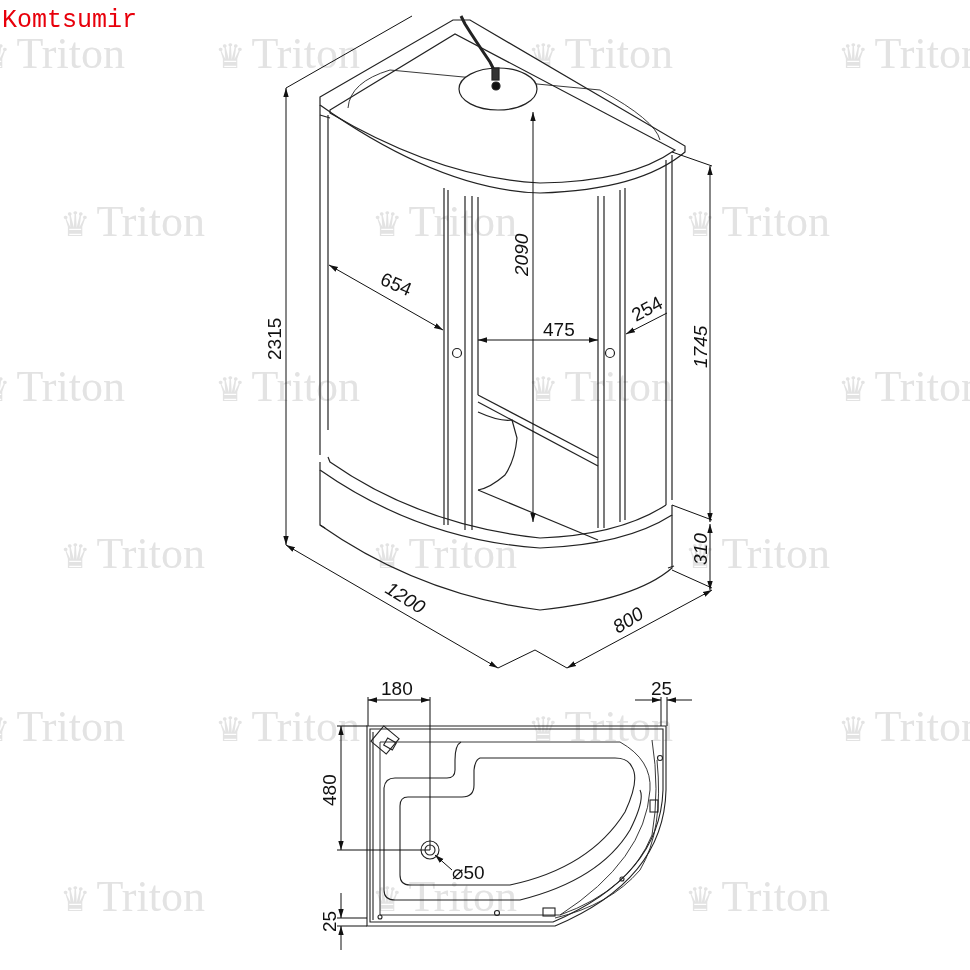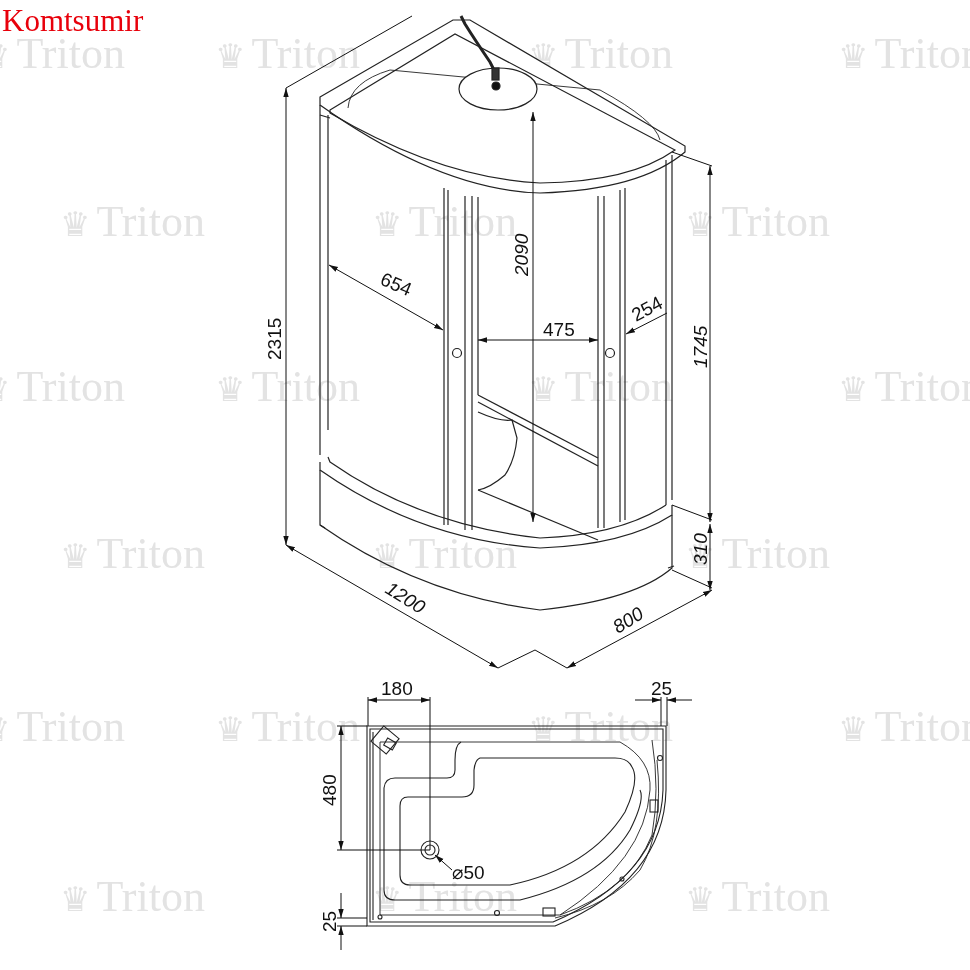--- a/index.html
+++ b/index.html
@@ -1,17 +1,17 @@
 <!DOCTYPE html>
 <html><head>
 <meta charset="utf-8">
 <style>
   html, body { margin: 0; padding: 0; background: #ffffff; }
   body { width: 970px; height: 970px; position: relative; overflow: hidden; font-family: "Liberation Sans", sans-serif; }
-  .brand { position: absolute; left: 2px; top: 2px; font-family: Liberation Serif, serif; font-size: 31px; color: #e8000b; letter-spacing: 0px; z-index: 5; line-height: 38px; }
+  .brand { position: absolute; left: 2px; top: 2px; font-family: Liberation Mono, monospace; font-size: 25px; color: #e8000b; letter-spacing: 0px; z-index: 5; line-height: 38px; }
   .wm-layer { position: absolute; left: 0; top: 0; width: 970px; height: 970px; z-index: 1; pointer-events: none; }
   .wm { position: absolute; font-family: "Liberation Serif", serif; font-size: 44px; color: #e3e3e3; white-space: nowrap; line-height: 44px; }
   .wm .crown { font-size: 34px; margin-right: 6px; }
   .drawing { position: absolute; left: 0; top: 0; width: 970px; height: 970px; z-index: 3; }
   .dim { font-family: "Liberation Sans", sans-serif; font-size: 19px; fill: #111; }
   .dim-i { font-style: italic; }
 </style>
 </head>
 <body>
 

